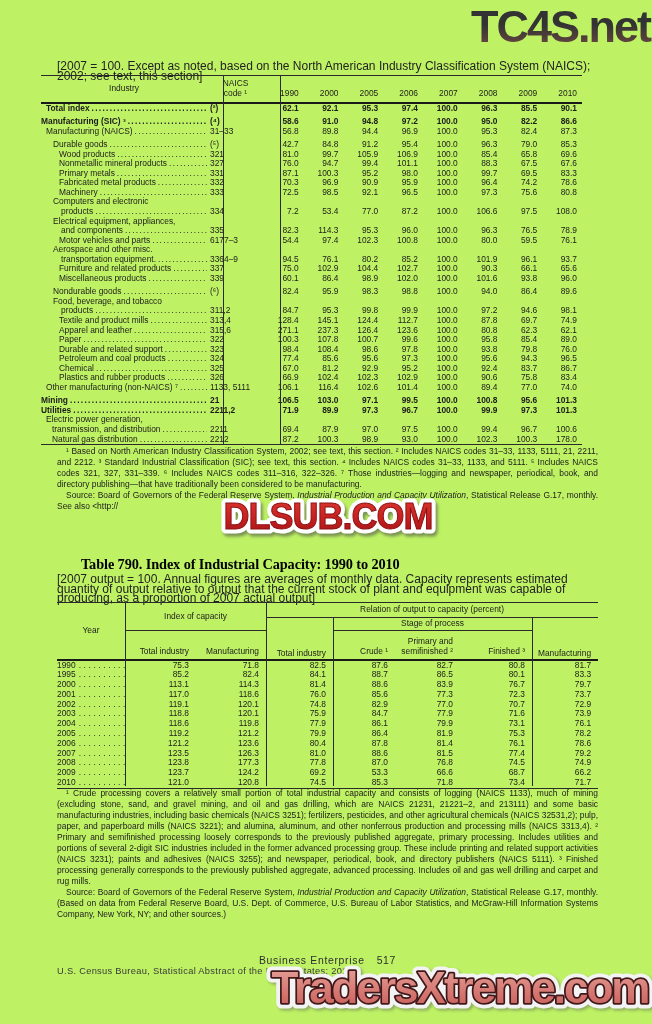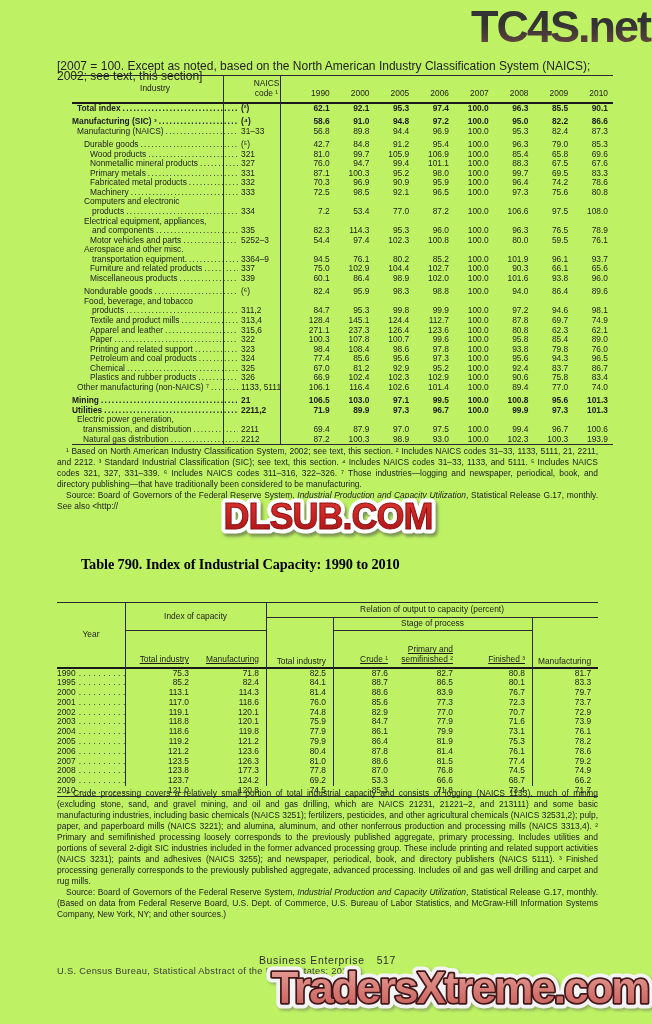--- a/index.html
+++ b/index.html
@@ -12,41 +12,41 @@
   #wm-top { top:0; right:0; z-index:1; }
   #wm-mid { left:172px; top:493px; z-index:10; filter:drop-shadow(2.5px 3px 1.5px rgba(70,70,70,.55)); }
   #wm-bot { left:260px; top:956px; z-index:10; filter:drop-shadow(2px 2.5px 1.5px rgba(90,90,90,.45)); }
 
   .abs { position:absolute; left:57px; width:541px; z-index:2; }
 
   .tbl-title { font-family:"Liberation Serif", serif; font-weight:bold; font-size:14.3px; letter-spacing:-0.1px; color:#000; white-space:nowrap; }
   .tbl-note  { font-size:12px; line-height:9.6px; color:#222; }
 
   table { border-collapse:collapse; table-layout:fixed; }
-  #t789 { position:absolute; left:72px; top:75px; width:541px; font-size:8.4px; z-index:2;
+  #t789 { position:absolute; left:41px; top:75px; width:541px; font-size:8.4px; z-index:2;
           border-top:1px solid #2a2a2a; border-bottom:1px solid #2a2a2a; }
   #t790 { position:absolute; left:57px; top:602px; width:541px; font-size:8.4px; z-index:2;
           border-top:1px solid #2a2a2a; border-bottom:1px solid #2a2a2a; }
 
   #t789 thead td { border-bottom:2px solid #1a1a1a; text-align:center; line-height:9.3px; height:27px; vertical-align:middle; }
   #t789 thead td.yh { text-align:right; vertical-align:bottom; padding:0 5px 3px 0; }
   #t789 tbody td { vertical-align:bottom; line-height:9.55px; }
   #t789 td.v  { text-align:right; padding-right:5px; white-space:nowrap; }
   #t789 td.nc { padding-left:3px; white-space:nowrap; }
   .sp td { height:4px; line-height:4px !important; }
   tr.b td { font-weight:bold; }
   .ml { display:flex; align-items:baseline; }
   .lt { white-space:nowrap; }
   .dots { flex:1; overflow:hidden; white-space:nowrap; letter-spacing:1.3px; padding:0 2px; color:#222; }
   .dots2{ flex:1; overflow:hidden; white-space:nowrap; letter-spacing:2.6px; padding:0 3px; color:#222; }
 
   #t790 thead td { text-align:center; line-height:9.6px; vertical-align:middle; }
   #t790 .r1 td { height:15px; }
   #t790 .r2 td { height:13px; }
-  #t790 .r3 td { height:37px; vertical-align:bottom; padding-bottom:2px;text-decoration:underline; }
+  #t790 .r3 td { height:29px; vertical-align:bottom; padding-bottom:2px; }
   #t790 td.bb1 { border-bottom:1px solid #2a2a2a; }
   #t790 td.hb  { border-bottom:2px solid #1a1a1a; }
   #t790 td.rr  { text-align:right; padding-right:7px; vertical-align:bottom; }
   #t790 tbody td { vertical-align:bottom; line-height:9.8px; }
   #t790 tbody td.v { text-align:right; padding-right:7px; white-space:nowrap; }
 
   .vline { position:absolute; width:1px; background:#2a2a2a; z-index:3; }
 
   .fnotes { font-size:8.45px; line-height:11px; text-align:justify; color:#1c1c1c; }
   .fnotes p { text-indent:9px; }
@@ -300,21 +300,21 @@
           <td class="v">76.5</td>
           <td class="v">78.9</td>
         </tr>
         <tr class="row">
           <td class="lab">
             <div class="ml" style="padding-left:18px">
               <span class="lt">Motor vehicles and parts</span>
               <span class="dots">..........................................................................................</span>
             </div>
           </td>
-          <td class="nc">5252–3</td>
+          <td class="nc">6177–3</td>
           <td class="v">54.4</td>
           <td class="v">97.4</td>
           <td class="v">102.3</td>
           <td class="v">100.8</td>
           <td class="v">100.0</td>
           <td class="v">80.0</td>
           <td class="v">59.5</td>
           <td class="v">76.1</td>
         </tr>
         <tr class="row">
@@ -454,21 +454,21 @@
           <td class="v">100.7</td>
           <td class="v">99.6</td>
           <td class="v">100.0</td>
           <td class="v">95.8</td>
           <td class="v">85.4</td>
           <td class="v">89.0</td>
         </tr>
         <tr class="row">
           <td class="lab">
             <div class="ml" style="padding-left:18px">
-              <span class="lt">Printing and related support</span>
+              <span class="lt">Durable and related support</span>
               <span class="dots">..........................................................................................</span>
             </div>
           </td>
           <td class="nc">323</td>
           <td class="v">98.4</td>
           <td class="v">108.4</td>
           <td class="v">98.6</td>
           <td class="v">97.8</td>
           <td class="v">100.0</td>
           <td class="v">93.8</td>
@@ -606,21 +606,21 @@
             </div>
           </td>
           <td class="nc">2212</td>
           <td class="v">87.2</td>
           <td class="v">100.3</td>
           <td class="v">98.9</td>
           <td class="v">93.0</td>
           <td class="v">100.0</td>
           <td class="v">102.3</td>
           <td class="v">100.3</td>
-          <td class="v">193.9</td>
+          <td class="v">178.0</td>
         </tr>
       </tbody>
   </table>
   <div class="vline" style="left:223px; top:75px; height:370px;"></div>
   <div class="vline" style="left:280px; top:75px; height:370px;"></div>
 
   <div class="abs fnotes" style="top:446px;">
     <p>¹ Based on North American Industry Classification System, 2002; see text, this section. ² Includes NAICS codes 31–33, 1133, 5111, 21, 2211, and 2212. ³ Standard Industrial Classification (SIC); see text, this section. ⁴ Includes NAICS codes 31–33, 1133, and 5111. ⁵ Includes NAICS codes 321, 327, 331–339. ⁶ Includes NAICS codes 311–316, 322–326. ⁷ Those industries—logging and newspaper, periodical, book, and directory publishing—that have traditionally been considered to be manufacturing.</p>
     <p><span>Source: Board of Governors of the Federal Reserve System, </span><i>Industrial Production and Capacity Utilization</i><span>, Statistical Release G.17, monthly. See also &lt;http://</span><span class="covered"></span><span>&gt;.</span></p>
   </div>
@@ -631,20 +631,21 @@
         <stop offset="10%" stop-color="#d9342e"></stop>
         <stop offset="60%" stop-color="#c21f1e"></stop>
         <stop offset="100%" stop-color="#9c1317"></stop>
       </linearGradient>
     </defs>
     <text x="156" y="36" text-anchor="middle" font-family="Liberation Sans, sans-serif" font-size="36" font-weight="bold" letter-spacing="-1" fill="#ffffff" stroke="#ffffff" stroke-width="9" stroke-linejoin="round">DLSUB.COM</text>
     <text x="156" y="36" text-anchor="middle" font-family="Liberation Sans, sans-serif" font-size="36" font-weight="bold" letter-spacing="-1" fill="url(#gRed)" stroke="#8e1114" stroke-width="1">DLSUB.COM</text>
   </svg>
 
   <div class="abs tbl-title" style="top:556px;margin-left:24px;">Table 790. Index of Industrial Capacity: 1990 to 2010</div>
+  <div class="abs tbl-note" style="top:575px;">[2007 output = 100. Annual figures are averages of monthly data. Capacity represents estimated quantity of output relative to output that the current stock of plant and equipment was capable of producing, as a proportion of 2007 actual output]</div>
 
   <table id="t790">
     <colgroup>
       <col style="width:68px">
         <col style="width:71px">
         <col style="width:70px">
         <col style="width:67px">
       <col style="width:62px">
         <col style="width:65px">
         <col style="width:72px">

